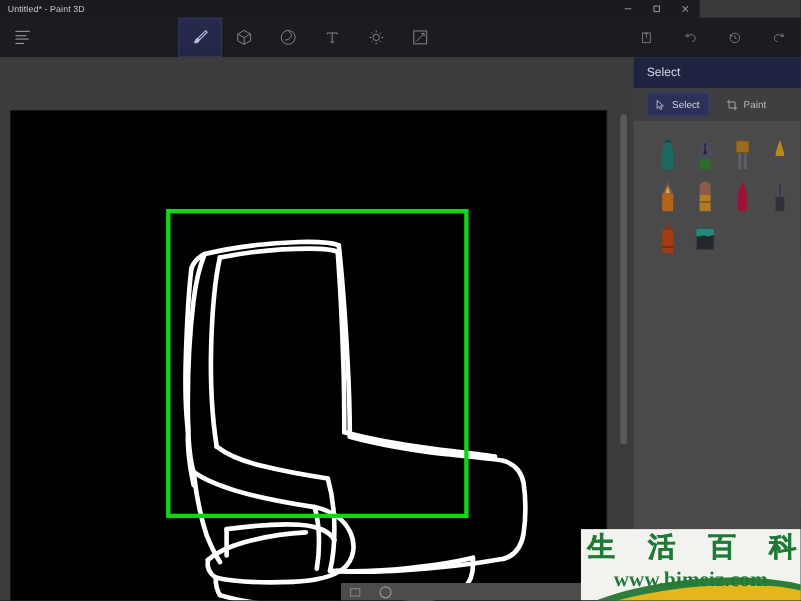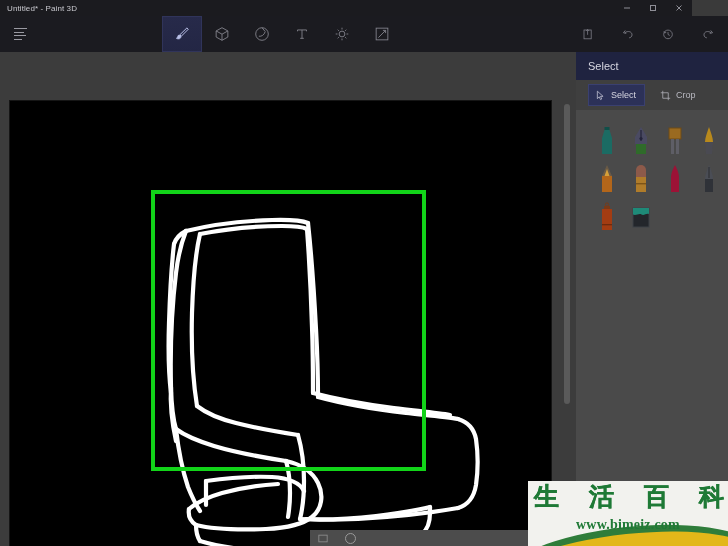--- a/index.html
+++ b/index.html
@@ -5,21 +5,21 @@
   * { margin:0; padding:0; box-sizing:border-box; }
   html,body { width:728px; height:546px; overflow:hidden; }
   body {
     font-family: "Liberation Sans", sans-serif;
     background:#3a3a3a;
     position:relative;
   }
 
   
   .titlebar{
-    position:absolute; left:0; top:0; width:692px; height:16px;
+    position:absolute; left:0; top:0; width:636px; height:16px;
     background:#1b1b1f; display:flex; align-items:center;
   }
   .titlebar-text{
     font-size:8px; color:#c9c9cf; padding-left:7px; letter-spacing:.1px;
     white-space:nowrap;
   }
   .win-controls{ margin-left:auto; display:flex; height:16px; }
   .win-btn{
     width:26px; height:16px; display:flex; align-items:center; justify-content:center;
   }
@@ -145,21 +145,21 @@
   }
   .wm-chars{
     position:absolute; left:6px; top:3px; width:190px;
     display:flex; justify-content:space-between;
     font-family:"DejaVu Sans", sans-serif;
     font-size:25px; color:#1f7a36; font-weight:bold; line-height:1;
     -webkit-text-stroke:0.4px #1f7a36;
   }
   .wm-url{
     position:absolute; left:0; top:36px; width:200px; text-align:center;
-    font-size:14px; font-weight:bold; color:#1f7a36;
+    font-size:19px; font-weight:bold; color:#1f7a36;
     font-family:"Liberation Serif", serif; letter-spacing:.2px;
   }
   .wm-swoosh-green{
     position:absolute; left:-30px; top:46px; width:260px; height:40px;
     background:#2f7d3a; transform:rotate(-6deg); border-radius:50% 50% 0 0 / 100% 100% 0 0;
   }
   .wm-swoosh-yellow{
     position:absolute; left:-30px; top:53px; width:260px; height:36px;
     background:#e3b719; transform:rotate(-6deg); border-radius:50% 50% 0 0 / 100% 100% 0 0;
   }
@@ -363,21 +363,21 @@
       <svg width="11" height="11" viewBox="0 0 14 14">
         <path d="M3 1.5 L3 11 L5.4 8.7 L7 12.2 L8.6 11.4 L7 8.1 L10.3 8.1 Z" fill="none" stroke="#c3c3d4" stroke-width="1"></path>
       </svg>
       <span>Select</span>
     </div>
 
     <div class="ptab">
       <svg width="11" height="11" viewBox="0 0 14 14">
         <path d="M3.5 1 L3.5 10.5 L13 10.5 M1 3.5 L10.5 3.5 L10.5 13" fill="none" stroke="#b0b0b8" stroke-width="1"></path>
       </svg>
-      <span>Crop</span>
+      <span>Paint</span>
     </div>
 
   </div>
 
   <div class="brush-grid">
 
     <div class="brush-cell">
       <svg width="16" height="30" viewBox="0 0 16 30">
         <rect x="5.5" y="1" width="5" height="3" fill="#0f4f49"></rect>
         <path d="M5.5 4 L10.5 4 L13 12 L13 28 L3 28 L3 12 Z" fill="#1b6b63"></path>

